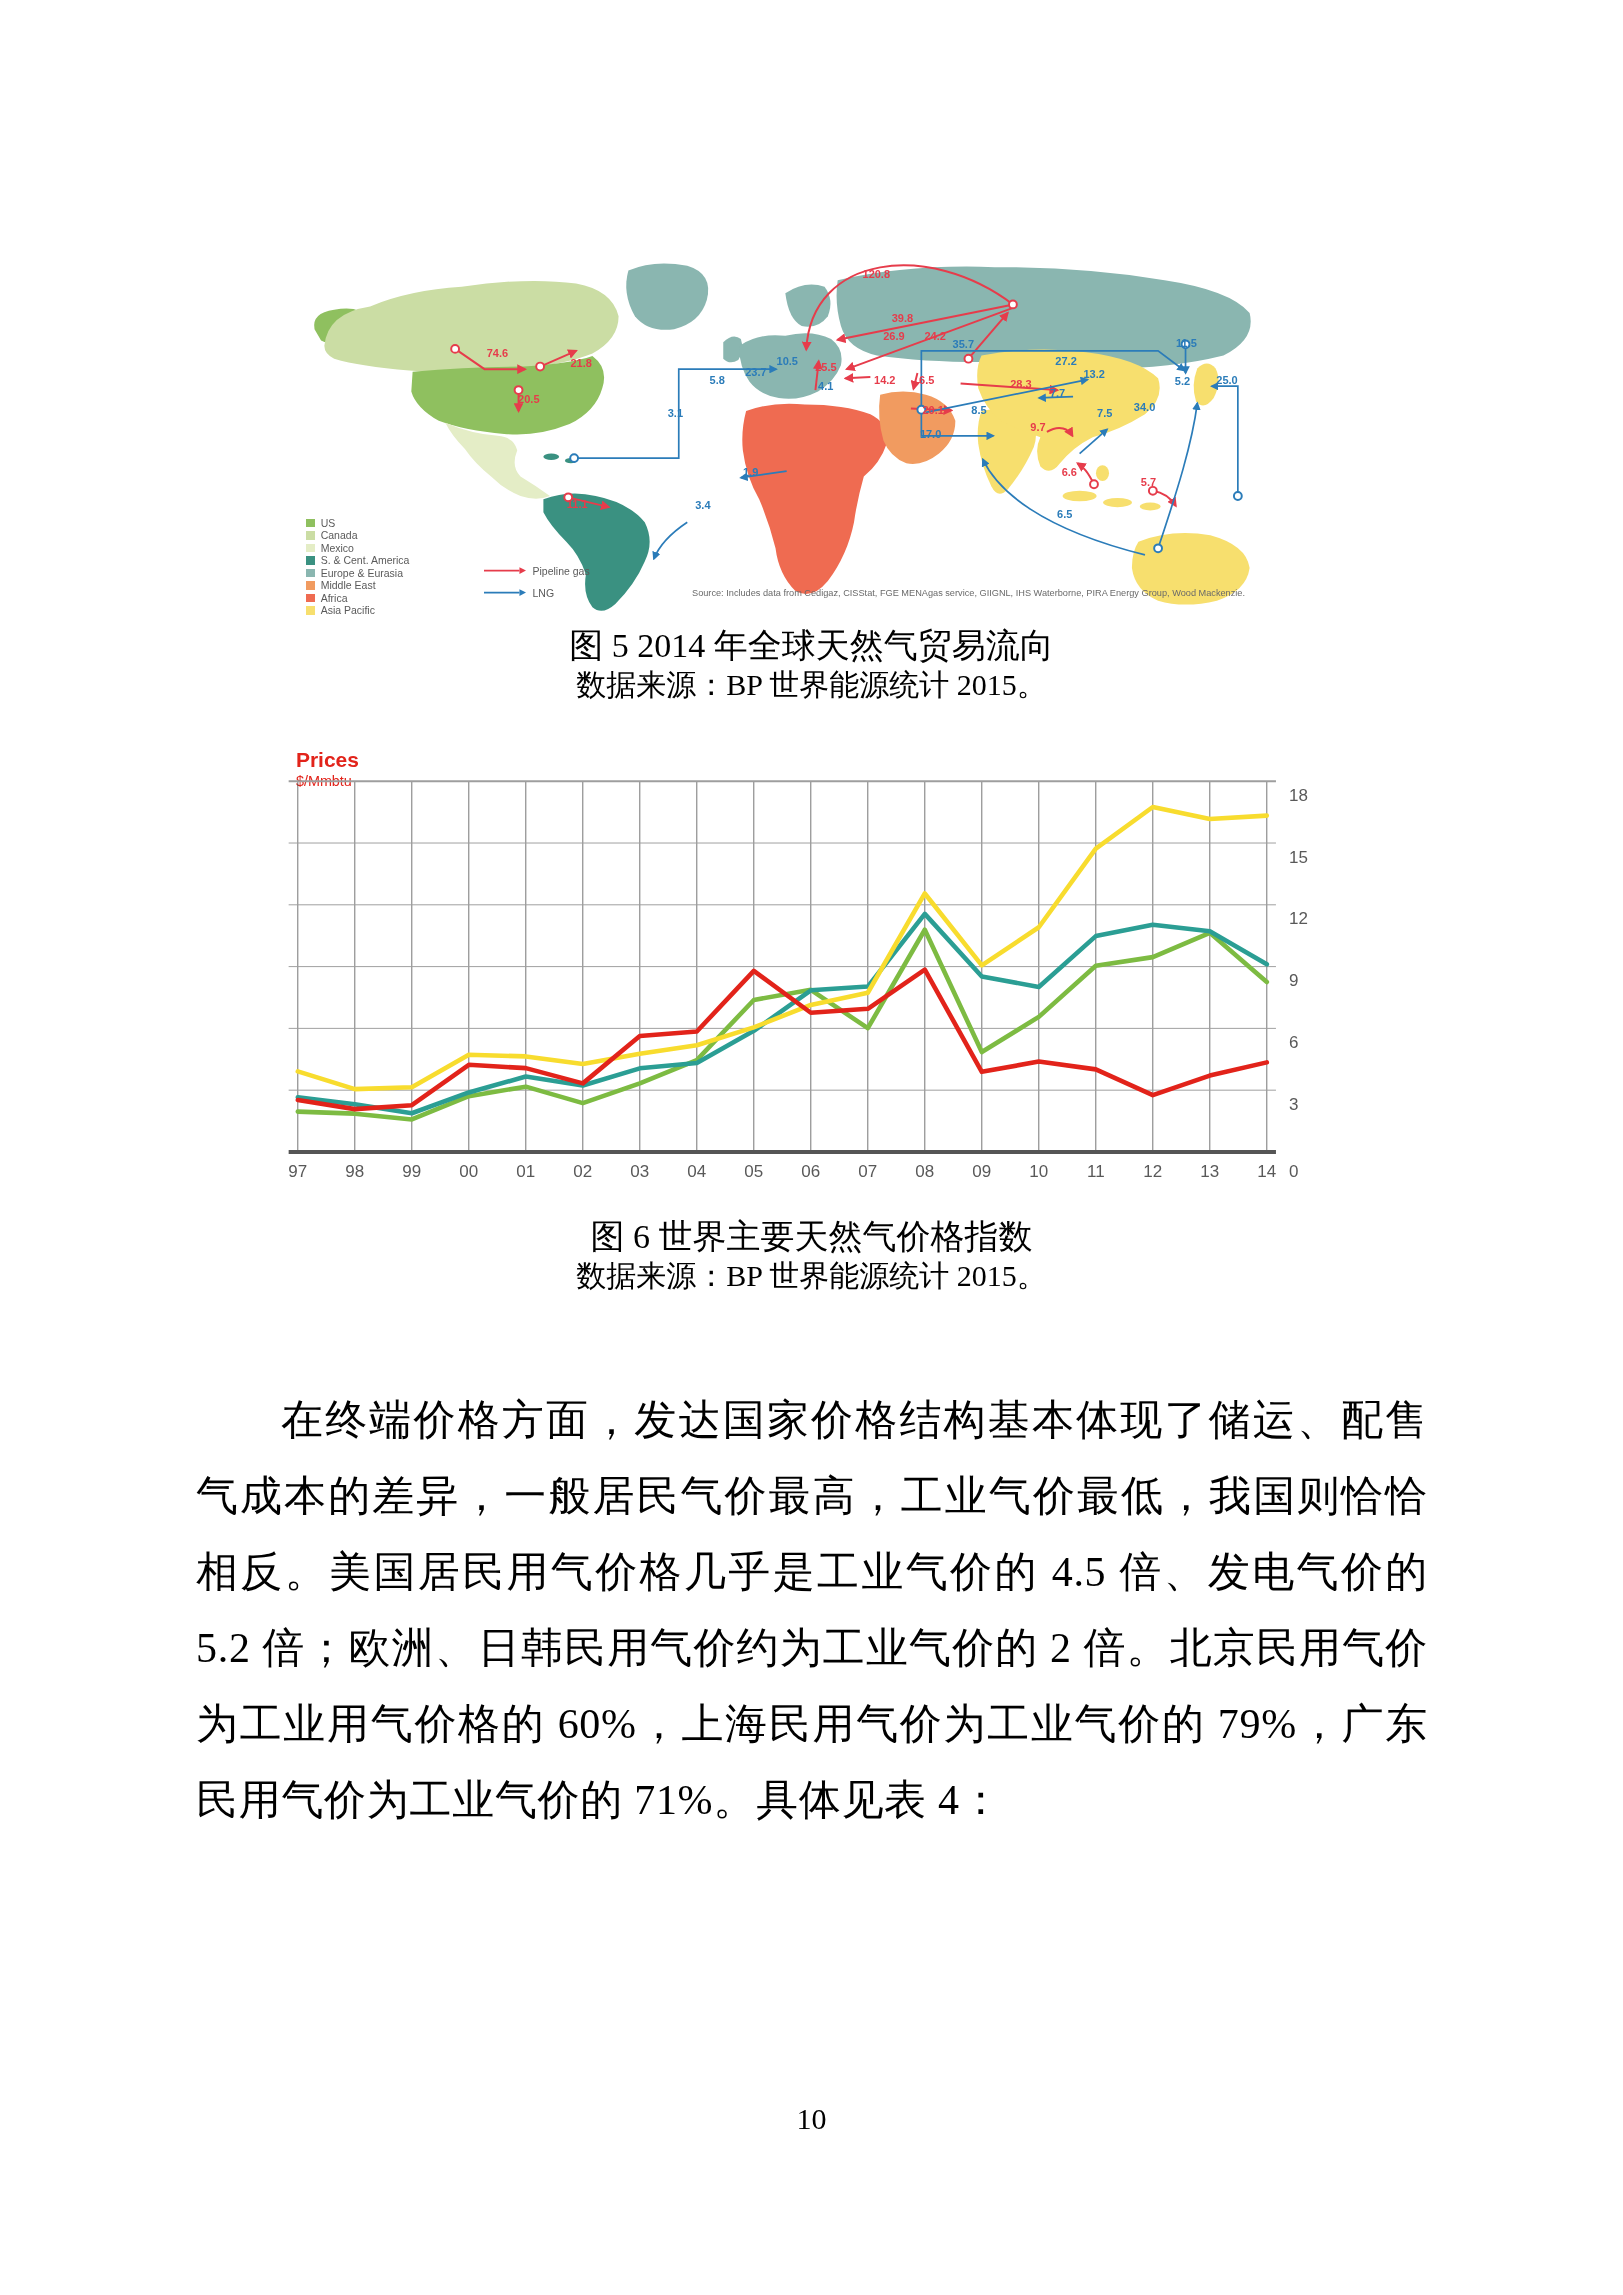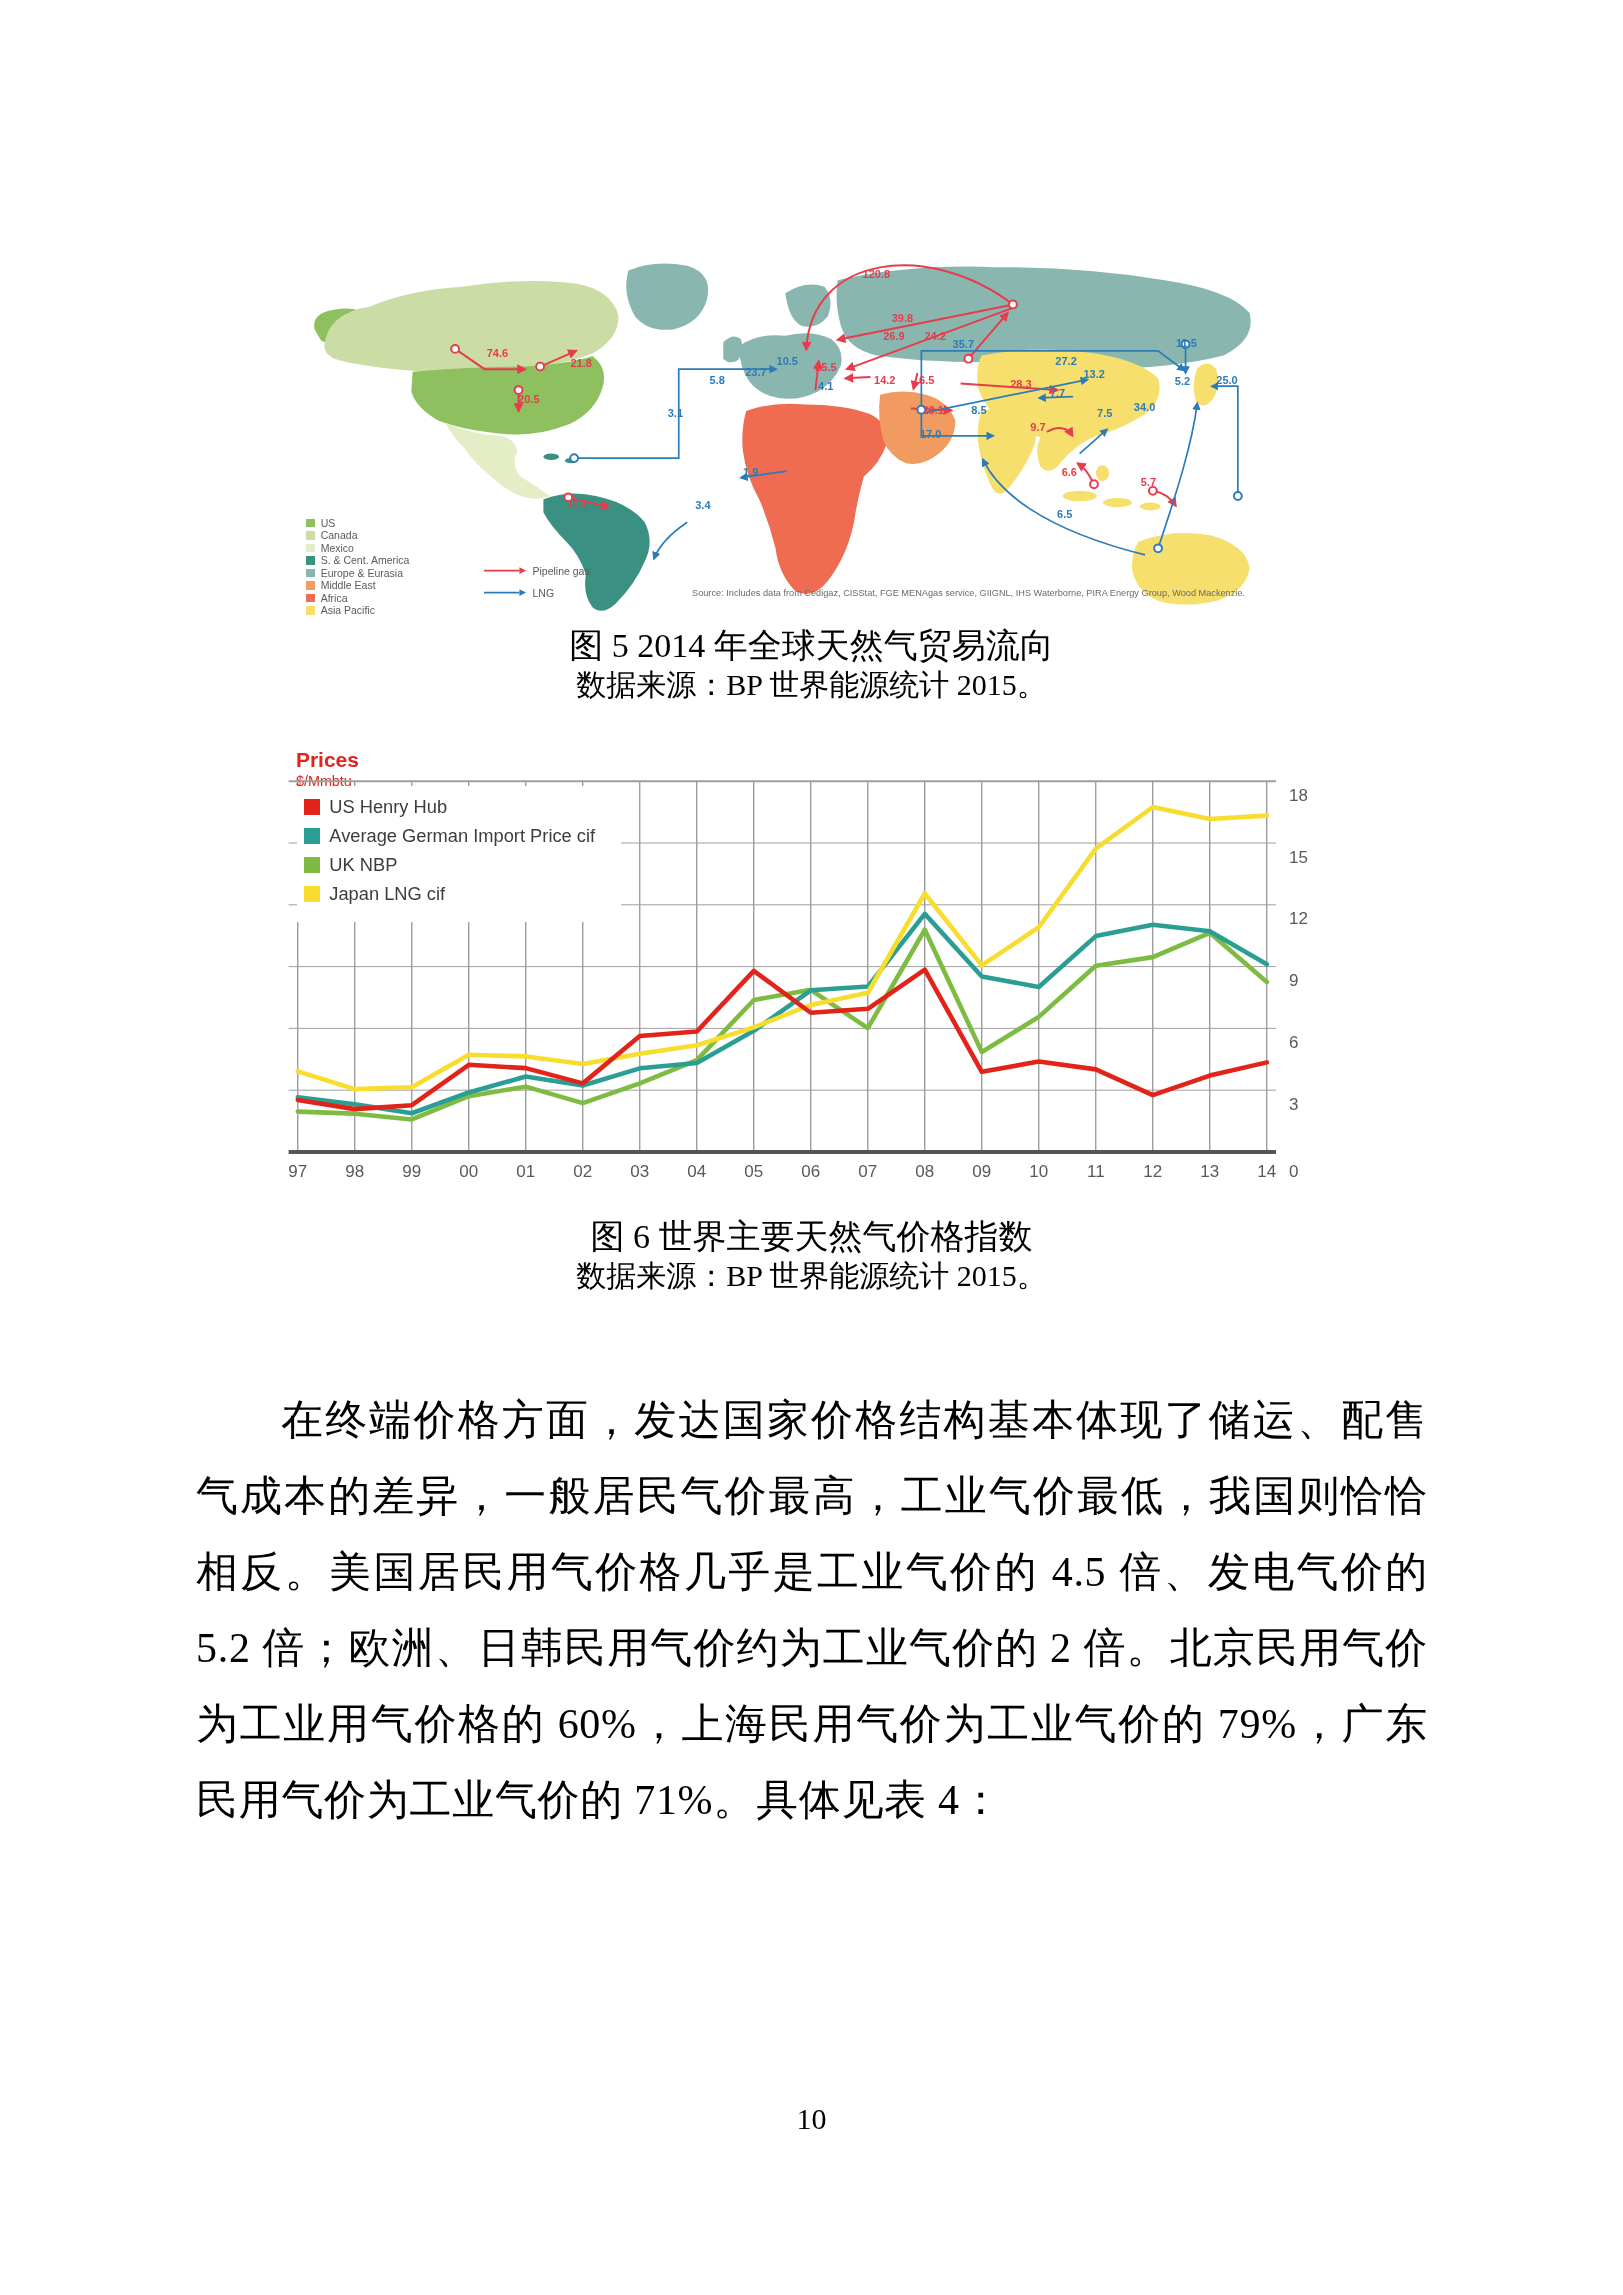--- a/index.html
+++ b/index.html
@@ -305,38 +305,20 @@
         <text x="798.5882352941177" y="613" fill="#595959" font-family="Liberation Sans, sans-serif" font-size="26" text-anchor="middle">06</text>
         <text x="885.7647058823529" y="613" fill="#595959" font-family="Liberation Sans, sans-serif" font-size="26" text-anchor="middle">07</text>
         <text x="972.9411764705883" y="613" fill="#595959" font-family="Liberation Sans, sans-serif" font-size="26" text-anchor="middle">08</text>
         <text x="1060.1176470588234" y="613" fill="#595959" font-family="Liberation Sans, sans-serif" font-size="26" text-anchor="middle">09</text>
         <text x="1147.2941176470588" y="613" fill="#595959" font-family="Liberation Sans, sans-serif" font-size="26" text-anchor="middle">10</text>
         <text x="1234.4705882352941" y="613" fill="#595959" font-family="Liberation Sans, sans-serif" font-size="26" text-anchor="middle">11</text>
         <text x="1321.6470588235295" y="613" fill="#595959" font-family="Liberation Sans, sans-serif" font-size="26" text-anchor="middle">12</text>
         <text x="1408.8235294117646" y="613" fill="#595959" font-family="Liberation Sans, sans-serif" font-size="26" text-anchor="middle">13</text>
         <text x="1496" y="613" fill="#595959" font-family="Liberation Sans, sans-serif" font-size="26" text-anchor="middle">14</text>
       </svg>
-    <div class="chart-legend" id="chart-legend">
-        <div class="chart-legend-row">
-          <span class="chart-legend-swatch" style="background: rgb(226, 35, 26);"></span>
-          <span class="chart-legend-label">US Henry Hub</span>
-        </div>
-        <div class="chart-legend-row">
-          <span class="chart-legend-swatch" style="background: rgb(43, 158, 148);"></span>
-          <span class="chart-legend-label">Average German Import Price cif</span>
-        </div>
-        <div class="chart-legend-row">
-          <span class="chart-legend-swatch" style="background: rgb(125, 187, 66);"></span>
-          <span class="chart-legend-label">UK NBP</span>
-        </div>
-        <div class="chart-legend-row">
-          <span class="chart-legend-swatch" style="background: rgb(248, 220, 46);"></span>
-          <span class="chart-legend-label">Japan LNG cif</span>
-        </div>
-      </div>
   </div>
 
   <div class="caption cap-main6">图 6 世界主要天然气价格指数</div>
   <div class="caption cap-src6">数据来源：BP 世界能源统计 2015。</div>
 
   <div class="body-paragraph">在终端价格方面，发达国家价格结构基本体现了储运、配售气成本的差异，一般居民气价最高，工业气价最低，我国则恰恰相反。美国居民用气价格几乎是工业气价的 4.5 倍、发电气价的 5.2 倍；欧洲、日韩民用气价约为工业气价的 2 倍。北京民用气价为工业用气价格的 60%，上海民用气价为工业气价的 79%，广东民用气价为工业气价的 71%。具体见表 4：</div>
 
   <div class="page-number">10</div>
 </div>
 

